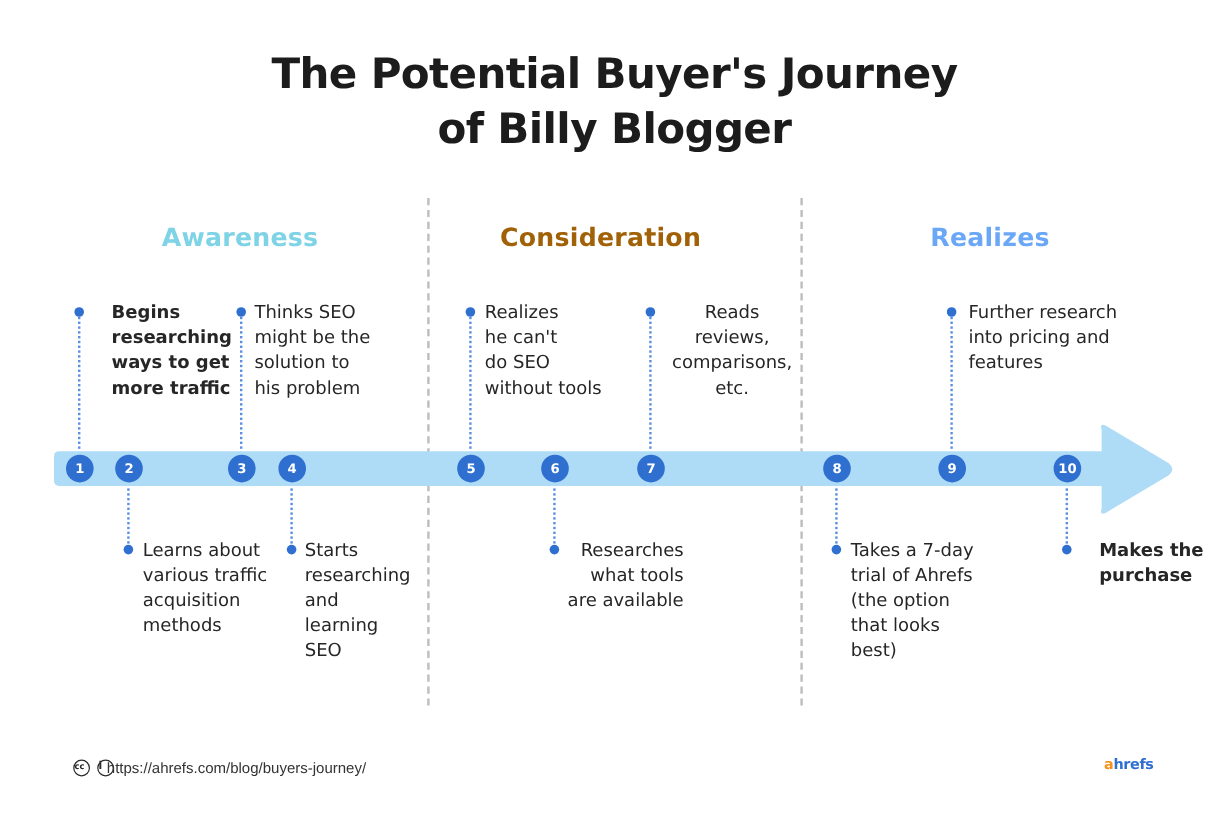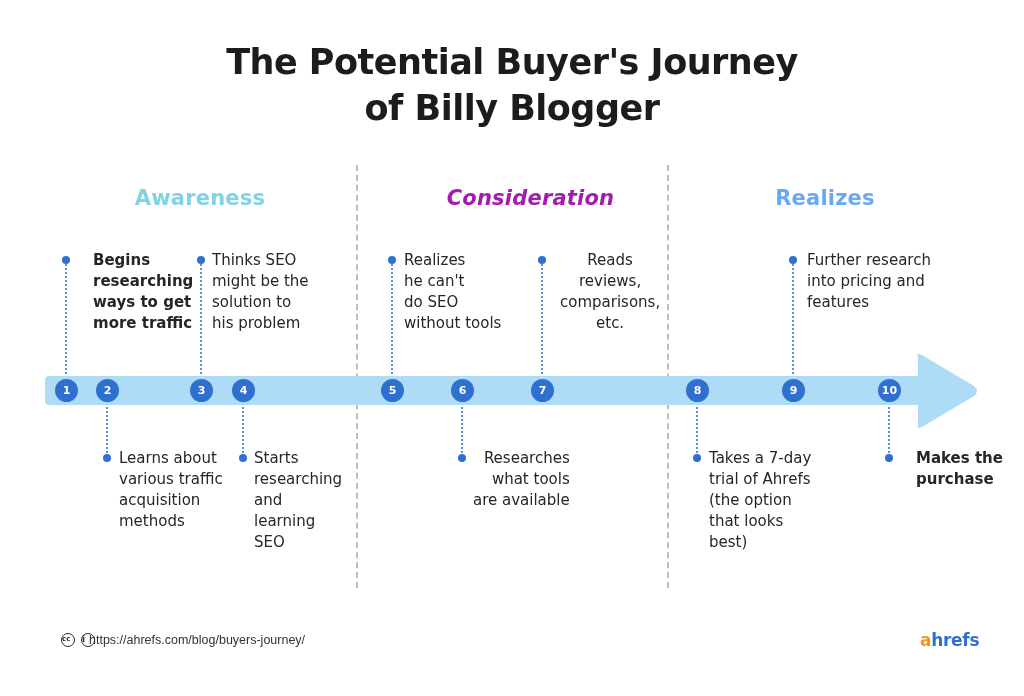--- a/index.html
+++ b/index.html
@@ -48,31 +48,31 @@
     position: absolute; left: 89px; top: 633px; font-size: 12.5px; color: #333333;
     font-family: "Liberation Sans", sans-serif;
   }
   .cc-icon {
     position: absolute; top: 633px; width: 14px; height: 14px;
     border: 1.6px solid #2a2a2a; border-radius: 50%; box-sizing: border-box;
     font-size: 7px; font-weight: bold; text-align: left; line-height: 11px; color: #2a2a2a; margin-left: 15px;
   }
   .logo {
     position: absolute; left: 920px; top: 630px; font-weight: bold;
-    font-size: 17px; font-family: "DejaVu Sans", sans-serif; letter-spacing: -0.3px;
+    font-size: 12px; font-family: "DejaVu Sans", sans-serif; letter-spacing: -0.3px;
   }
 </style>
 </head>
 <body>
 
 <div class="title" style="top:40px;">The Potential Buyer's Journey</div>
 <div class="title" style="top:86px;">of Billy Blogger</div>
 
 <div class="stage" style="left:90px; width:220px; color:#7fd3e6;">Awareness</div>
-<div class="stage" style="left:408px; width:245px; color:#a21caf;font-style:italic;">Consideration</div>
+<div class="stage" style="left:378px; width:245px; color:#a16207;">Consideration</div>
 <div class="stage" style="left:730px; width:190px; color:#6aa8f7;">Realizes</div>
 
 <div class="divider" style="left:356px;"></div>
 <div class="divider" style="left:667px;"></div>
 
 <div class="bar"></div>
 <svg class="arrowhead" width="70" height="82" viewBox="0 0 70 82">
   <path d="M6 8 Q4 2 10 5 L62 36 Q68 41 62 46 L10 77 Q4 80 6 74 Z" fill="#aedcf7"></path>
 </svg>
 

